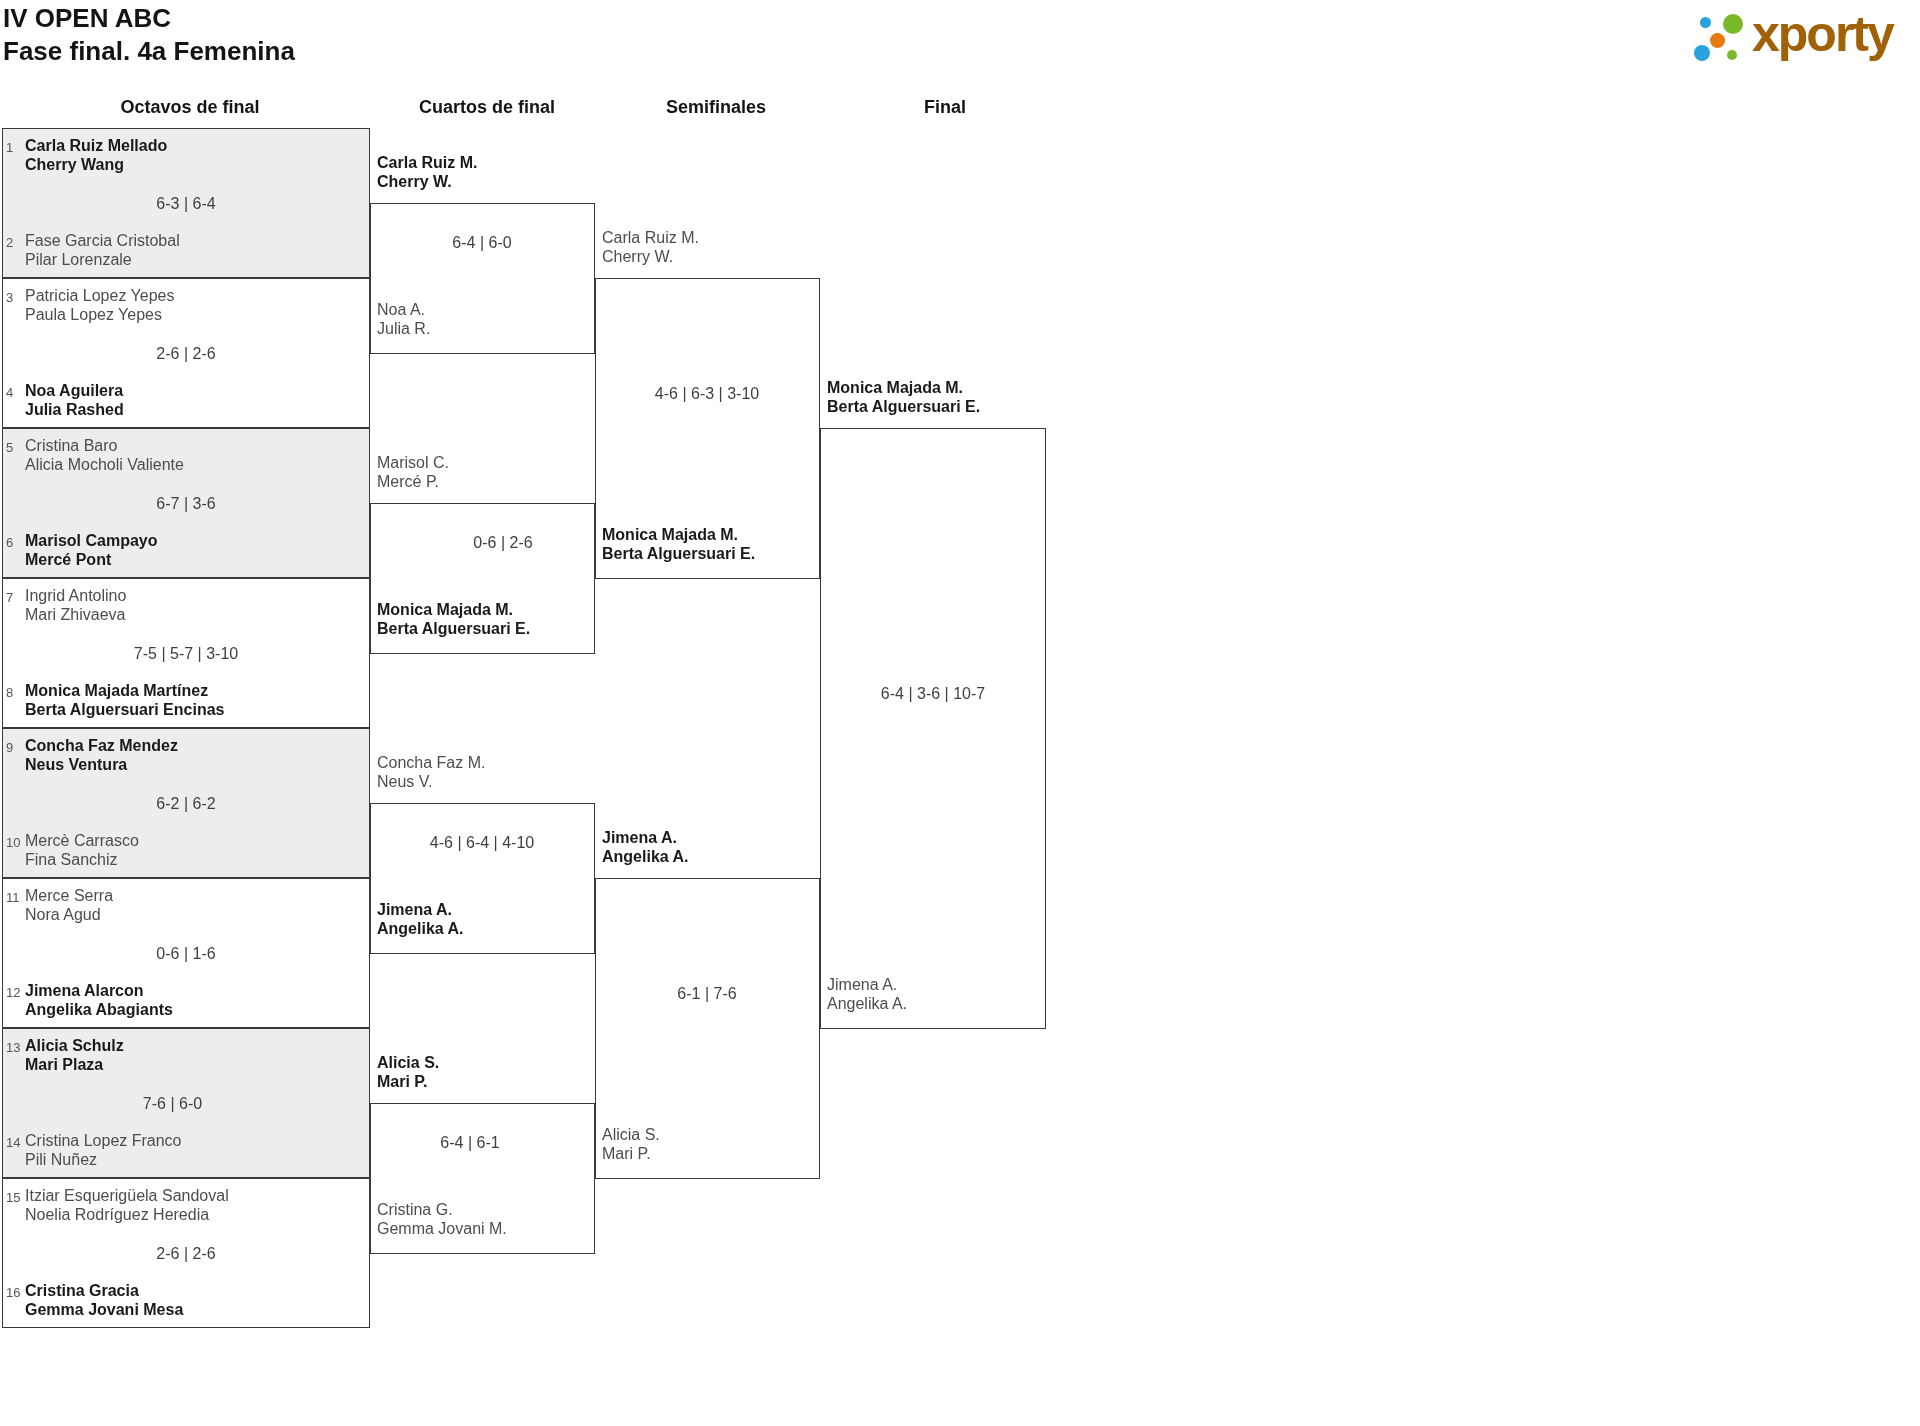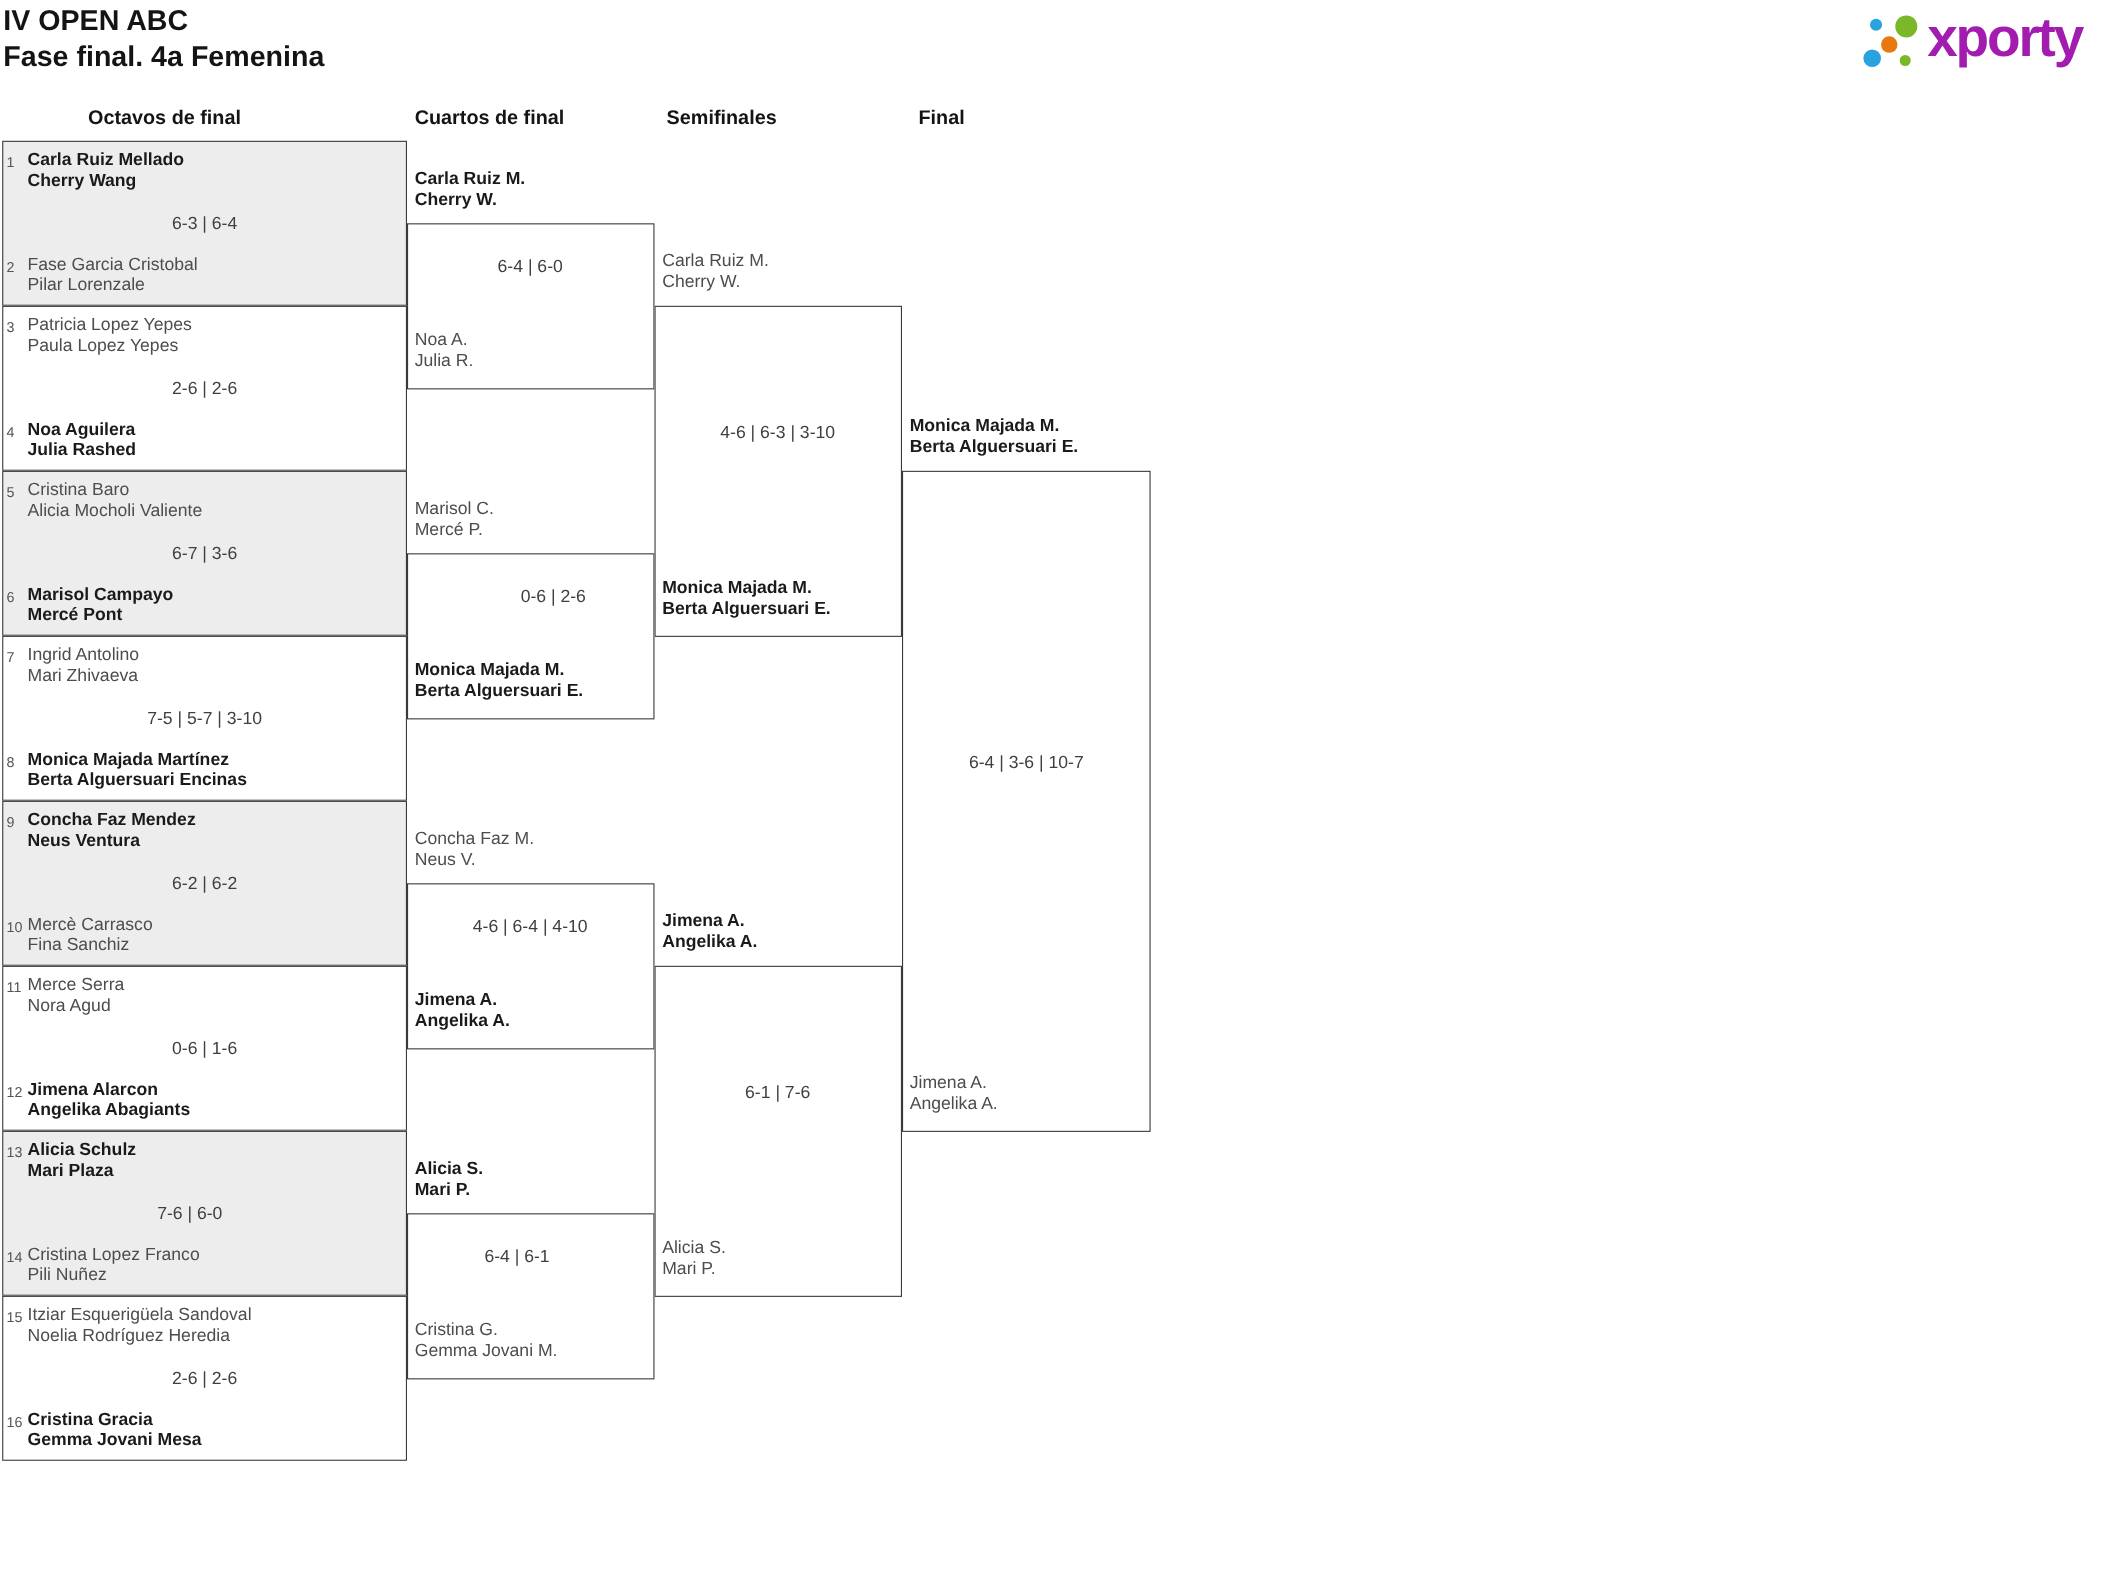--- a/index.html
+++ b/index.html
@@ -2,33 +2,33 @@
 <html><head>
 <meta charset="utf-8">
 <style>
   html,body{margin:0;padding:0;}
   body{
     width:1920px;height:1426px;position:relative;background:#ffffff;
     font-family:"Liberation Sans", sans-serif;color:#1c1c1c;overflow:hidden;
   }
   .title-block{position:absolute;left:3px;top:2px;}
   .title-line{font-size:26px;font-weight:700;line-height:33px;color:#141414;letter-spacing:0;}
-  .round-header{position:absolute;top:97px;width:220px;font-size:18px;font-weight:600;color:#141414;}
+  .round-header{position:absolute;top:97px;width:220px;text-align:center;font-size:18px;font-weight:600;color:#141414;}
   .box{position:absolute;border:1px solid #3a3a3a;background:#ffffff;box-sizing:border-box;}
   .box.shaded{background:#ededed;}
   .trow{position:absolute;display:flex;gap:4px;width:360px;}
   .seed{flex:none;min-width:15px;font-size:13px;color:#555;padding-top:4px;}
   .team{font-size:16px;line-height:19px;color:#4d4d4d;}
   .team.winner{font-weight:700;color:#1a1a1a;}
   .pline{white-space:nowrap;}
   .score{position:absolute;font-size:16px;line-height:19px;color:#3f3f3f;text-align:center;}
   
   .logo{position:absolute;left:1690px;top:2px;width:225px;height:72px;}
   .dot{position:absolute;border-radius:50%;}
-  .wordmark{position:absolute;left:62px;top:2px;font-size:50px;line-height:60px;font-weight:800;letter-spacing:-2px;color:#a21caf;}
+  .wordmark{position:absolute;left:62px;top:2px;font-size:50px;line-height:60px;font-weight:800;letter-spacing:-2px;color:#a16207;}
 </style>
 </head>
 <body>
 
 <div class="title-block">
   <div class="title-line">IV OPEN ABC</div>
   <div class="title-line">Fase final. 4a Femenina</div>
 </div>
 
 <div class="logo">

